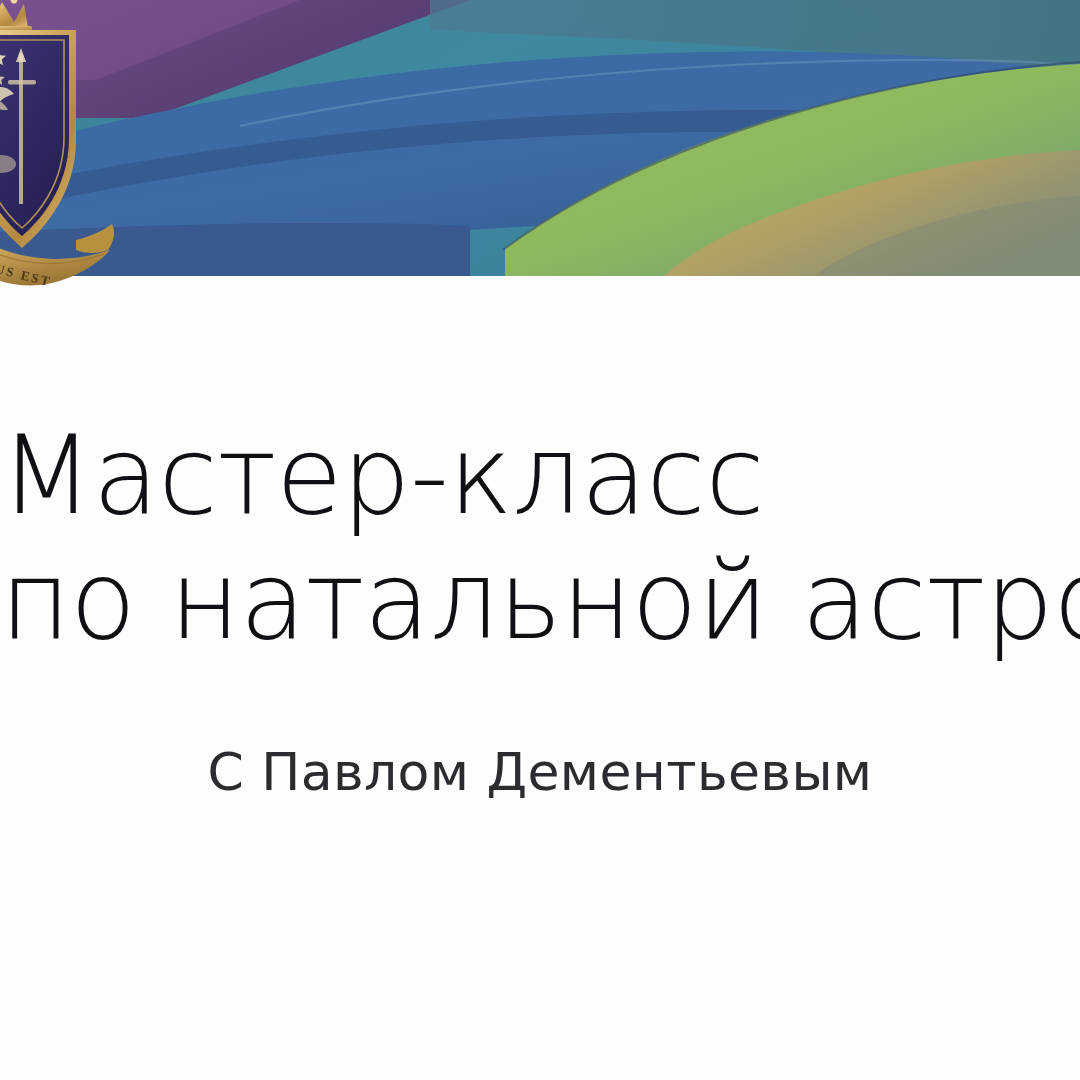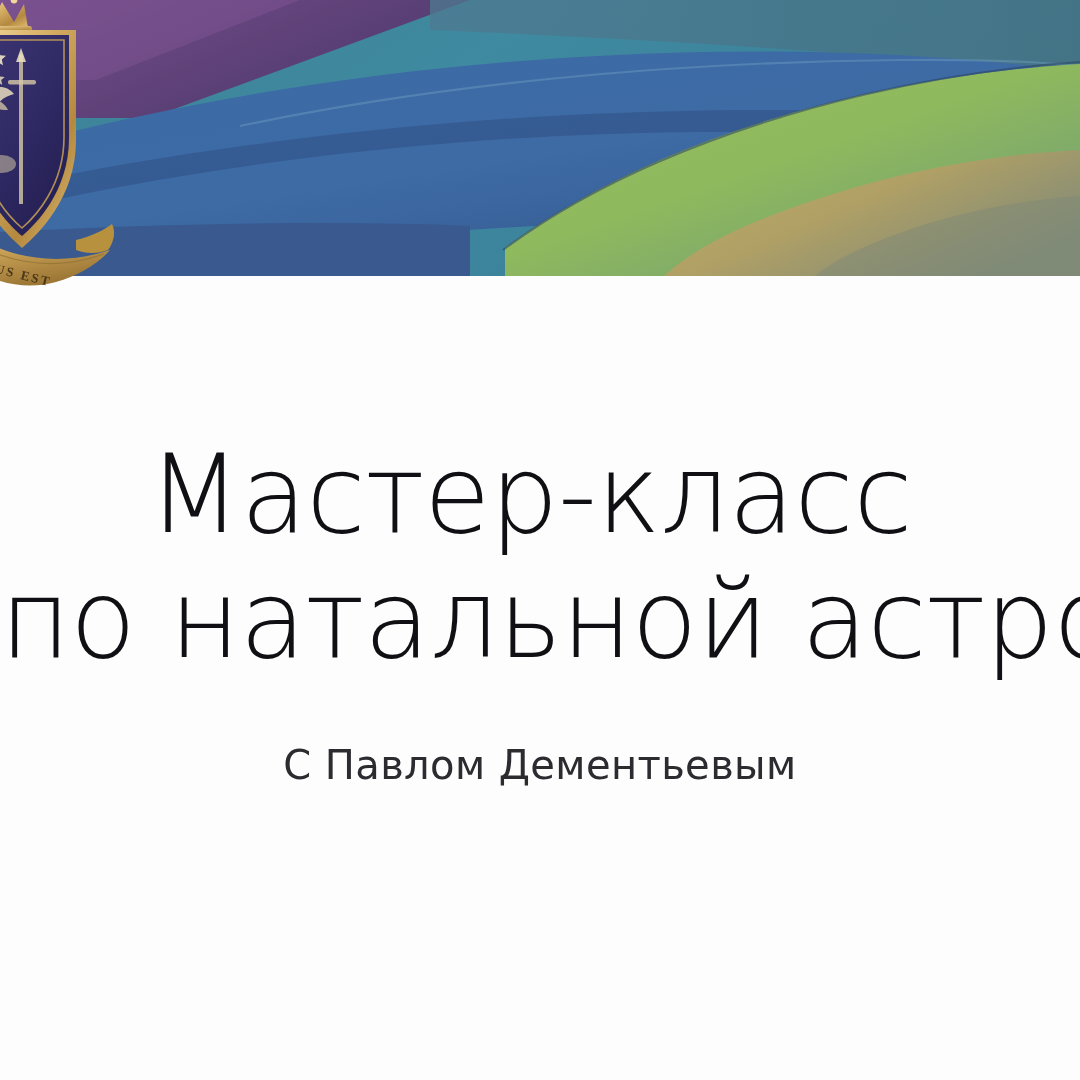--- a/index.html
+++ b/index.html
@@ -47,23 +47,23 @@
   .crest svg {
     display: block;
     width: 168px;
     height: 320px;
   }
 
   
   .headline {
     position: absolute;
     left: 0;
-    top: 432px;
+    top: 413px;
     width: 1060px;
-    text-align: center;
+    text-align: left;
     white-space: nowrap;
   }
 
   .title-line1 {
     display: block;
     font-family: "DejaVu Sans", "Liberation Sans", sans-serif;
     font-size: 108px;
     font-weight: 300;
     letter-spacing: -0.5px;
     line-height: 1.16;
@@ -81,21 +81,21 @@
     
   }
 
   .subtitle {
     position: absolute;
     left: 0;
     top: 742px;
     width: 1080px;
     text-align: center;
     font-family: "DejaVu Sans", "Liberation Sans", sans-serif;
-    font-size: 40px;
+    font-size: 52px;
     font-weight: 400;
     letter-spacing: 0.4px;
     color: #2b2b30;
     white-space: nowrap;
   }
 
   .canvas-fill {
     position: absolute;
     left: 0;
     top: 810px;

